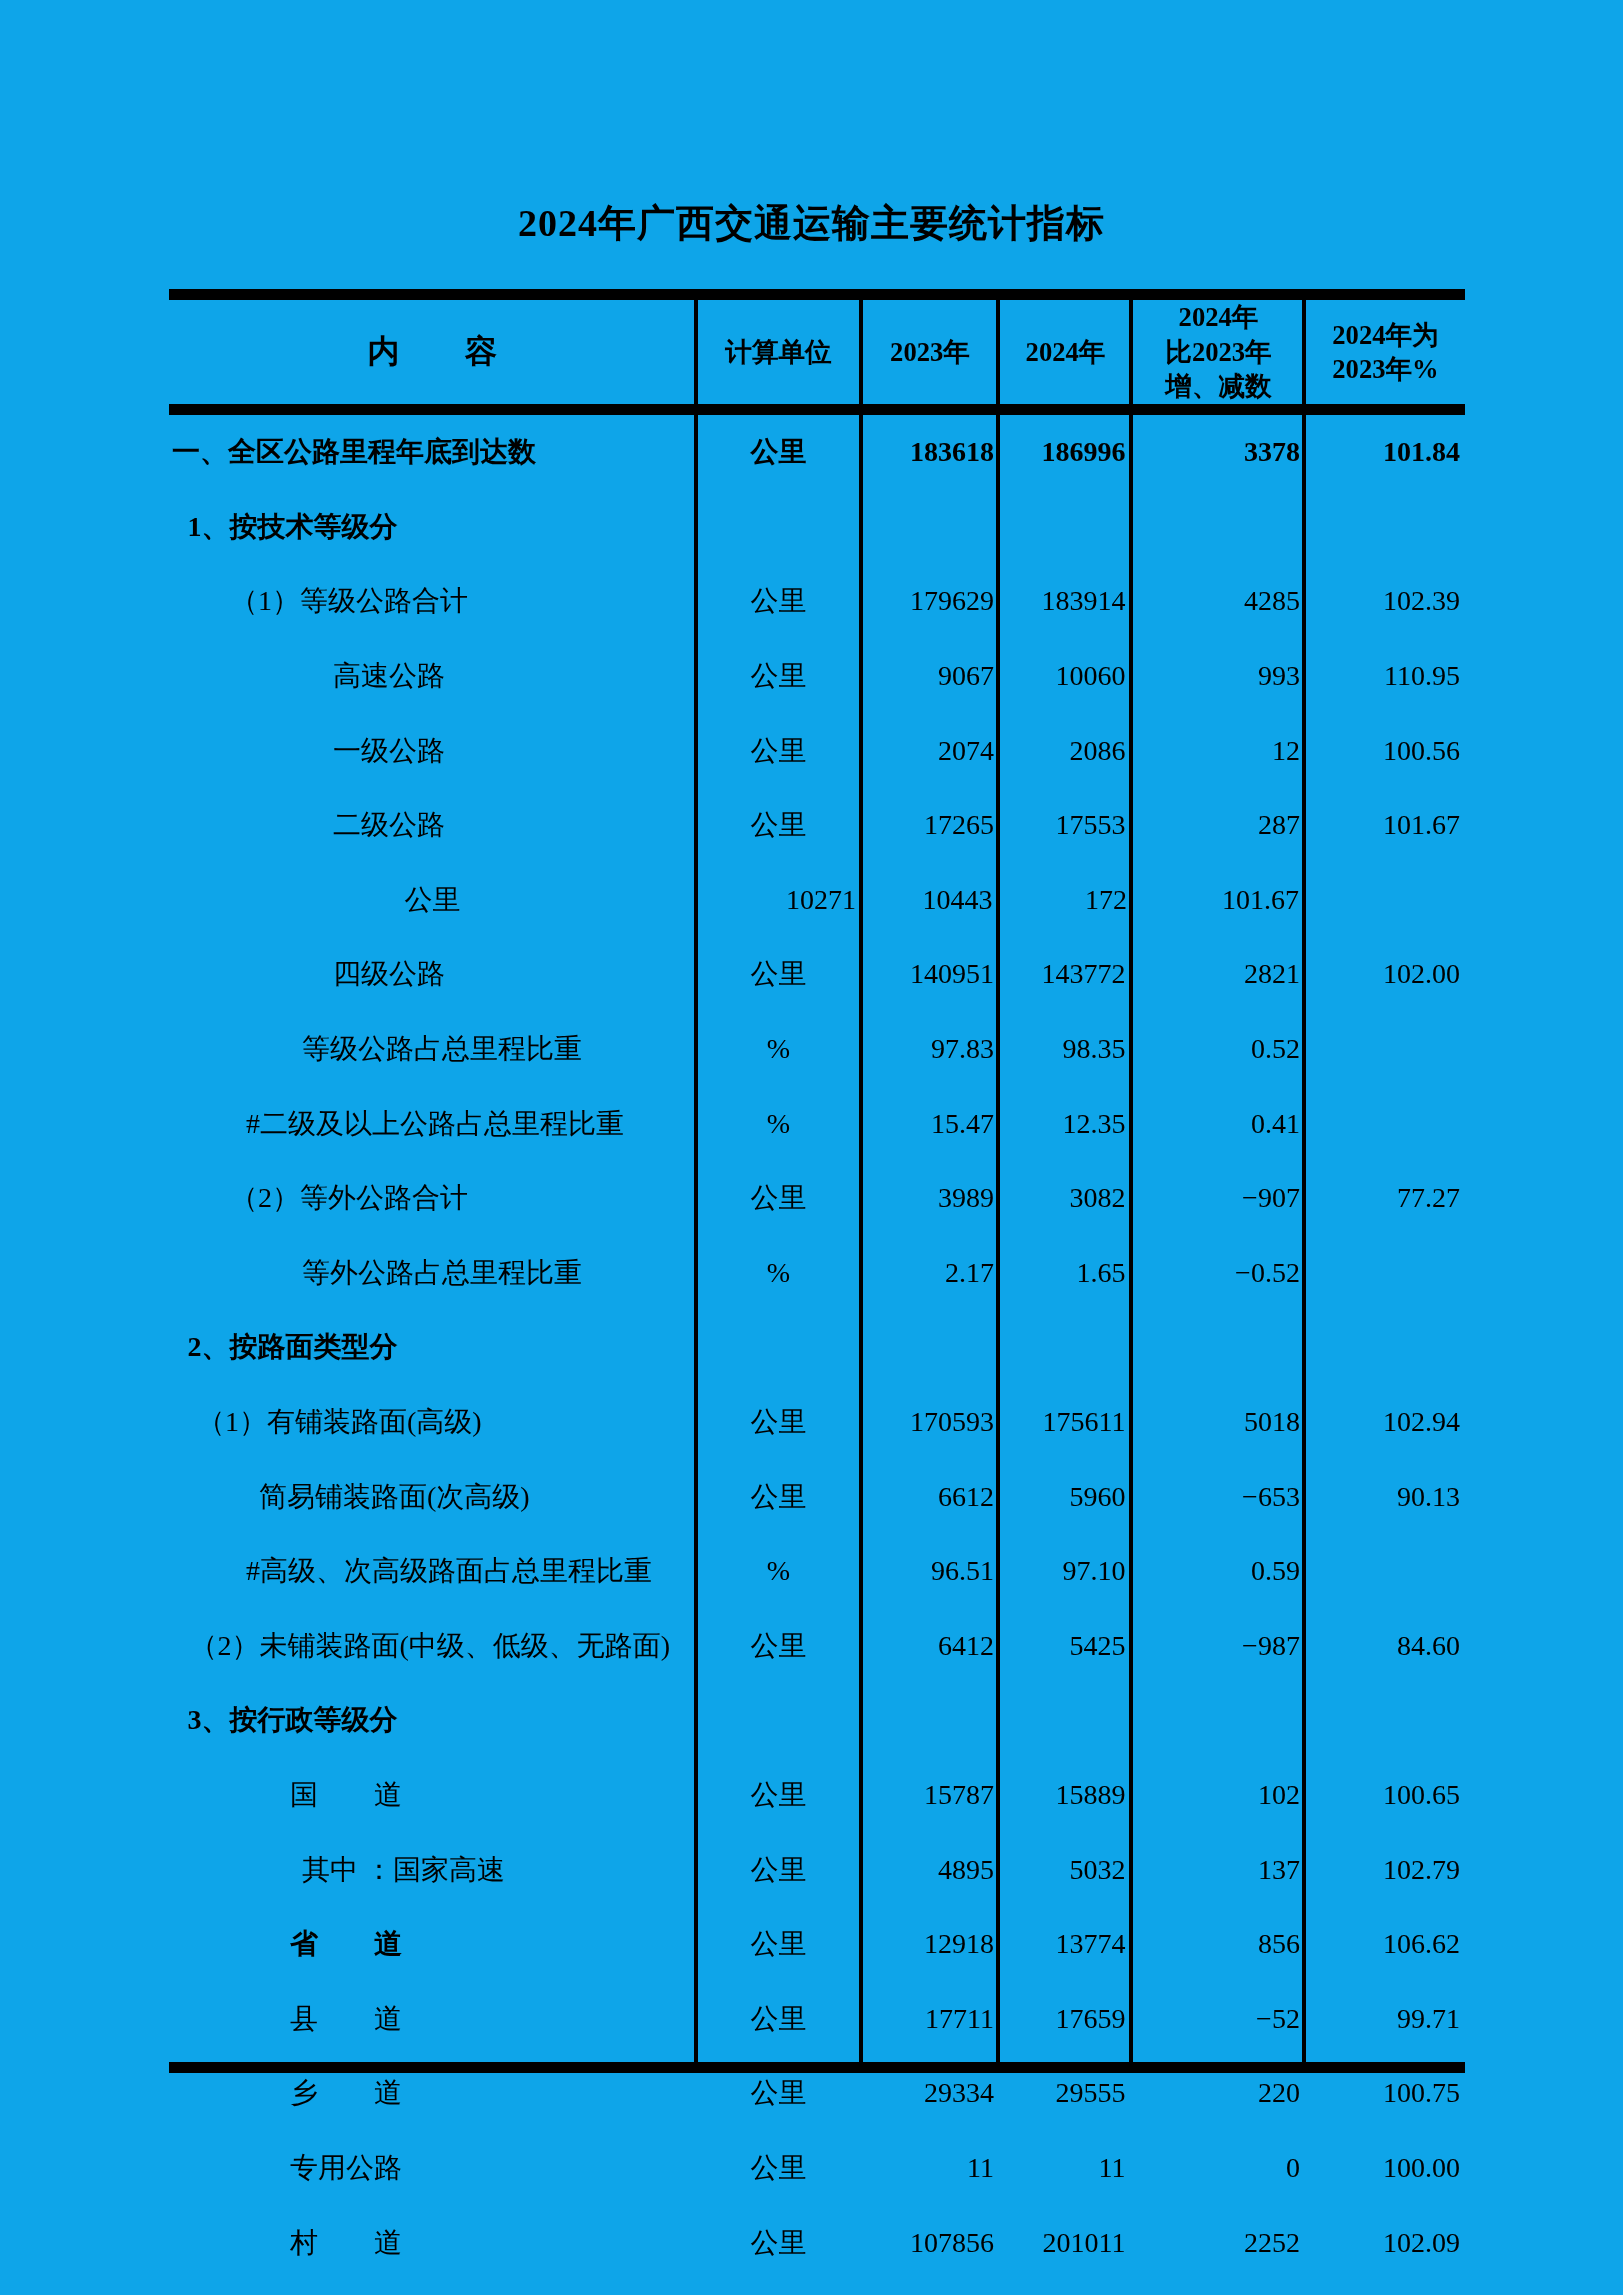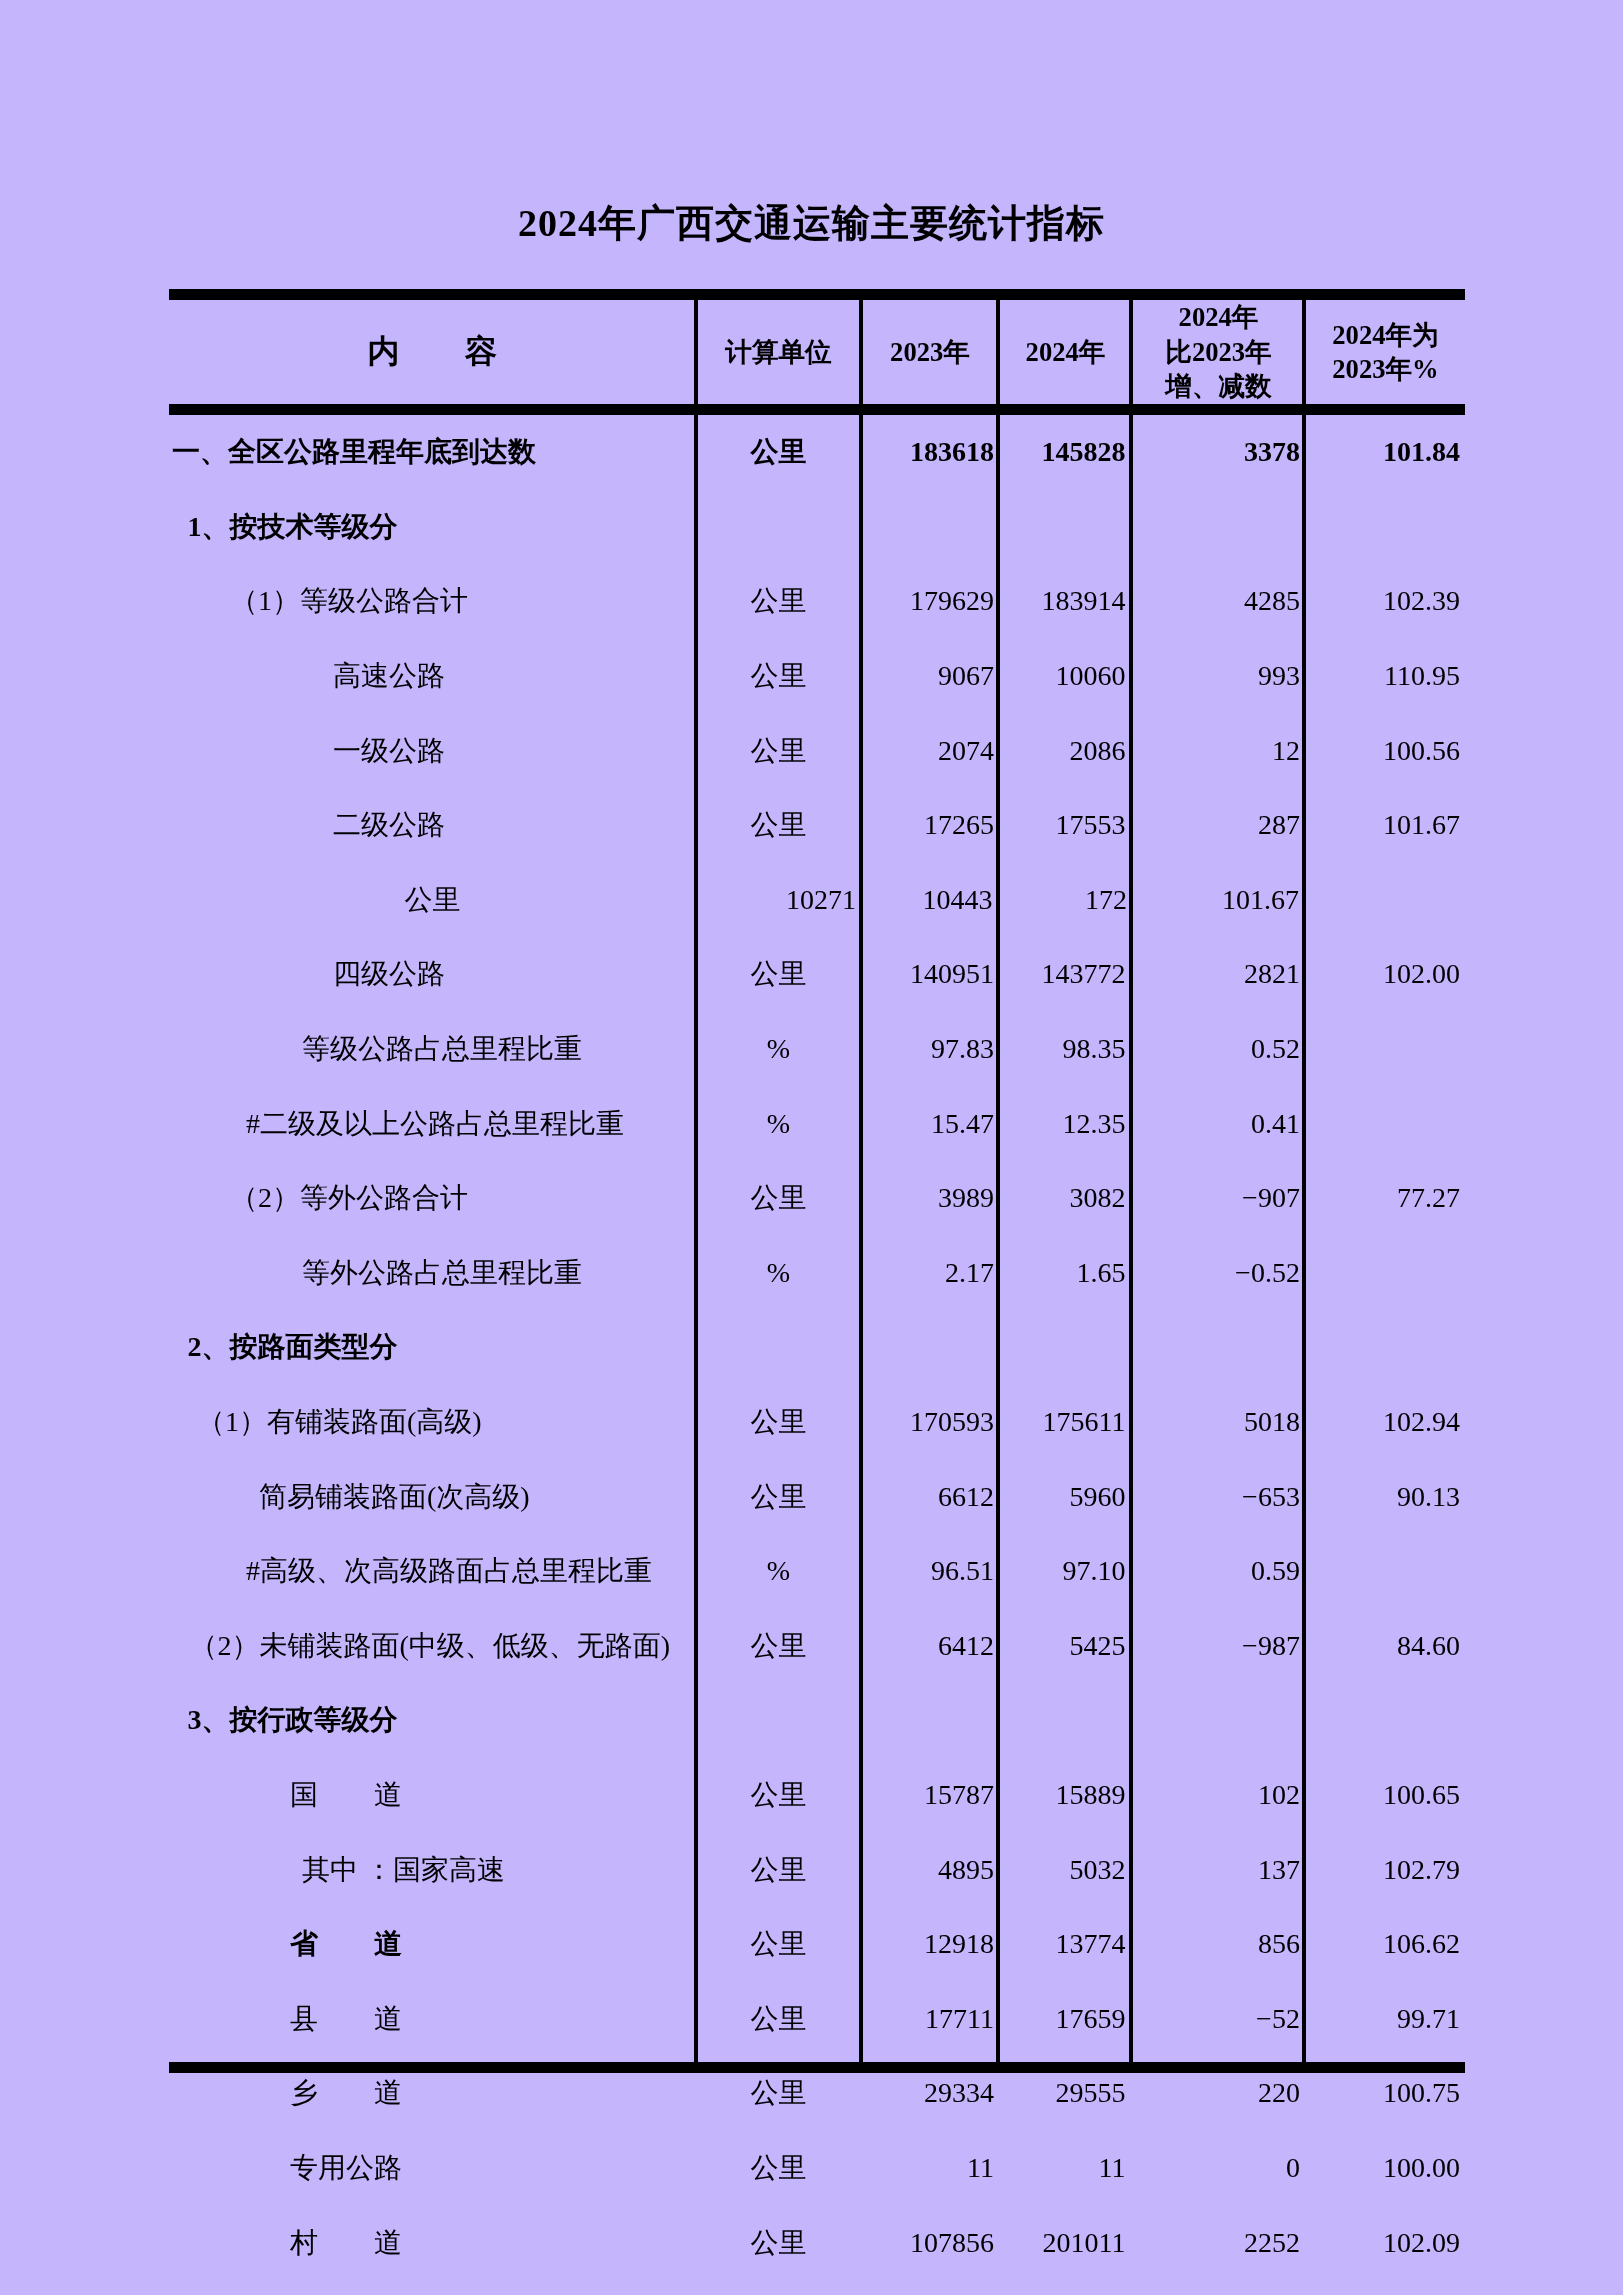--- a/index.html
+++ b/index.html
@@ -1,19 +1,19 @@
 <!DOCTYPE html>
 <html style="font-size:8.2px"><head>
 <meta charset="utf-8">
 <style>
   html,body { margin:0; padding:0; background:#e8e8e8; }
   .page {
     position:relative;
     width:1623px; height:2295px;
-    background:#c4b5fd;
+    background:#0ea5e9;
     font-family:"Liberation Serif","DejaVu Serif",serif;
     color:#000;
     overflow:hidden;
   }
   .title {
     position:absolute;
     top:198px; left:0; width:100%;
     margin:0;
     text-align:center;
     font-size:38px;
@@ -102,21 +102,21 @@
         <span class="hline">2024年为</span>
         <span class="hline">2023年%</span>
       </div>
     </div>
 
     <div class="tbody" id="tbody">
         <div class="trow bold">
     <div class="cell c-label" style="padding-left: 3.1px;">一、全区公路里程年底到达数</div>
     <div class="cell c-unit">公里</div>
     <div class="cell num c-2023">183618</div>
-    <div class="cell num c-2024">145828</div>
+    <div class="cell num c-2024">186996</div>
     <div class="cell num c-diff">3378</div>
     <div class="cell num c-pct">101.84</div>
   </div>
         <div class="trow bold">
     <div class="cell c-label" style="padding-left: 18.4px;">1、按技术等级分</div>
     <div class="cell c-unit"></div>
     <div class="cell num c-2023"></div>
     <div class="cell num c-2024"></div>
     <div class="cell num c-diff"></div>
     <div class="cell num c-pct"></div>

